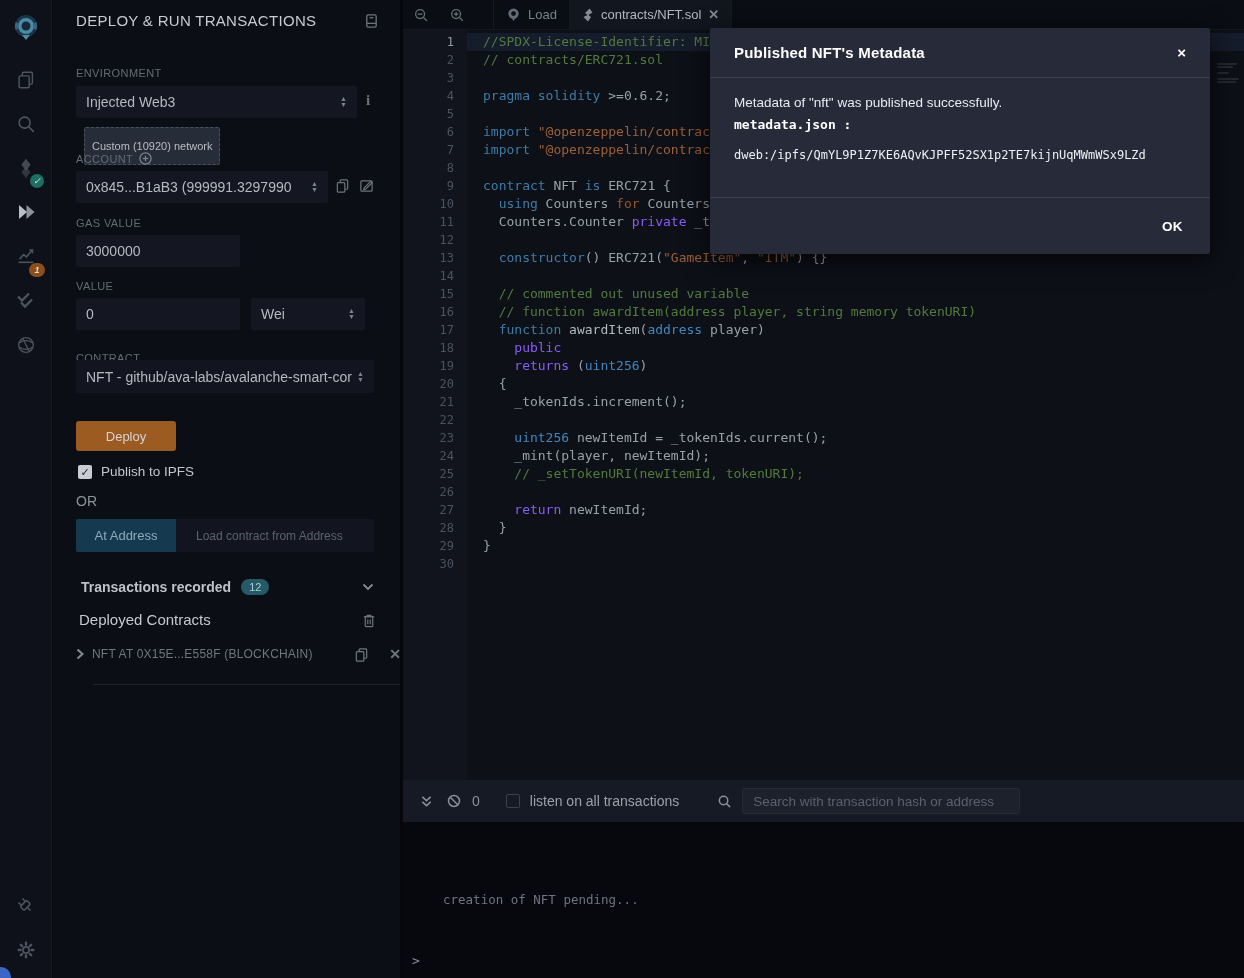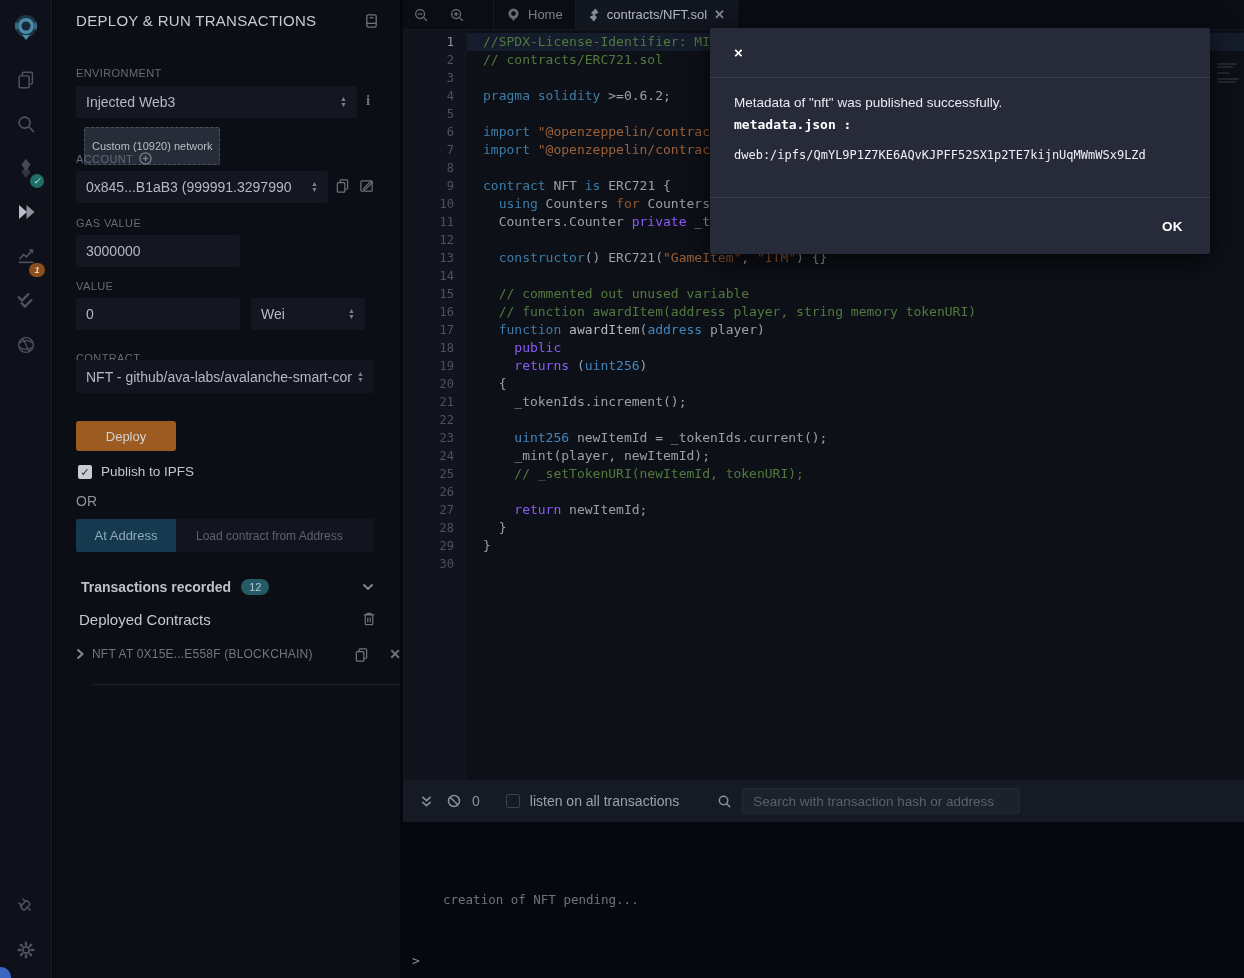--- a/index.html
+++ b/index.html
@@ -38,21 +38,21 @@
   .publish-row { position:absolute; top:464px; left:25px; display:flex; align-items:center; gap:9px; }
   .checkbox { width:14px; height:14px; border-radius:2px; background:#c9ccd1; color:#1b1e26; font-size:11px; line-height:14px; text-align:center; cursor:pointer; }
   .publish-label { font-size:13.5px; color:#c3c6cb; }
   .or-label { position:absolute; top:493px; left:23px; width:298px; font-size:14px; color:#8e939c; }
   .ataddr-btn { position:absolute; top:519px; left:23px; width:100px; height:33px; background:#153a50; border:none; border-radius:2px 0 0 2px; color:#8fa9ba; font-size:13px; cursor:pointer; font-family:"Liberation Sans", sans-serif; }
   .ataddr-input { position:absolute; top:519px; left:123px; width:198px; height:33px; background:#12151f; border:none; color:#aeb3bc; font-size:12px; padding:0 20px; font-family:"Liberation Sans", sans-serif; }
   .ataddr-input::placeholder { color:#5a6270; }
   .tx-row { position:absolute; top:579px; left:28px; width:293px; display:flex; align-items:center; gap:10px; }
   .tx-label { font-size:14px; font-weight:bold; color:#bfc2c8; }
   .tx-badge { background:#265a66; color:#a9ccd4; font-size:11px; border-radius:9px; padding:2px 8px; }
-  .dc-row { position:absolute; top:611px; left:26px; width:297px; display:flex; align-items:flex-start; }
+  .dc-row { position:absolute; top:611px; left:26px; width:297px; display:flex; align-items:flex-end; }
   .dc-label { font-size:15px; color:#c6c9ce; }
   .nft-row { position:absolute; top:646px; left:23px; width:325px; display:flex; align-items:center; gap:8px; color:#70757f; }
   .nft-label { font-size:12px; letter-spacing:.2px; flex:1; }
   .panel-divider { position:absolute; top:684px; left:40px; right:0; height:1px; background:#20242e; }
 
   
   .main { position:absolute; left:403px; top:0; right:0; bottom:0; background:#0d1017; }
   .tabbar { position:absolute; top:0; left:0; right:0; height:30px; background:#0a0d14; display:flex; align-items:stretch; border-bottom:1px solid #141823; }
   .zoom-btn { width:36px; display:flex; align-items:center; justify-content:center; color:#666c77; cursor:pointer; }
   .tab { display:flex; align-items:center; gap:7px; padding:0 12px; font-size:13px; color:#79808c; cursor:pointer; border-right:1px solid #151923; }
@@ -316,21 +316,21 @@
           <path d="M5.5 8 H10.5"></path>
           <path d="M8 5.5 V10.5"></path>
       </svg>
     </span>
     <div class="tab">
       <svg width="15" height="15" viewBox="0 0 16 16">
         <circle cx="8" cy="7" r="5.5" fill="#666c77"></circle>
           <circle cx="8" cy="7" r="2.5" fill="#0a0d14"></circle>
           <path d="M6 12 L8 15 L10 12 Z" fill="#666c77"></path>
       </svg>
-      <span>Home</span>
+      <span>Load</span>
     </div>
     <div class="tab active">
       <svg width="12" height="14" viewBox="0 0 12 14">
         <path d="M7.5 0.5 L3 5 L5.5 7 L1.5 9 L6 13.5 L9 9 L6.5 7 L10.5 4.5 Z" fill="#858b96"></path>
       </svg>
       <span>contracts/NFT.sol</span>
       <span class="tclose">✕</span>
     </div>
   </div>
 
@@ -495,20 +495,21 @@
   </div>
 
   <div class="terminal">
     <div class="term-log">creation of NFT pending...</div>
     <div class="term-prompt">&gt;</div>
   </div>
 </div>
 
 <div class="modal">
   <div class="modal-header">
+    <span class="modal-title">Published NFT's Metadata</span>
     <span class="modal-close">×</span>
   </div>
   <div class="modal-body">
     <div class="modal-msg">Metadata of "nft" was published successfully.</div>
     <div class="modal-file">metadata.json :</div>
     <div class="modal-link">dweb:/ipfs/QmYL9P1Z7KE6AQvKJPFF52SX1p2TE7kijnUqMWmWSx9LZd</div>
   </div>
   <div class="modal-footer">
     <button class="modal-ok">OK</button>
   </div>

